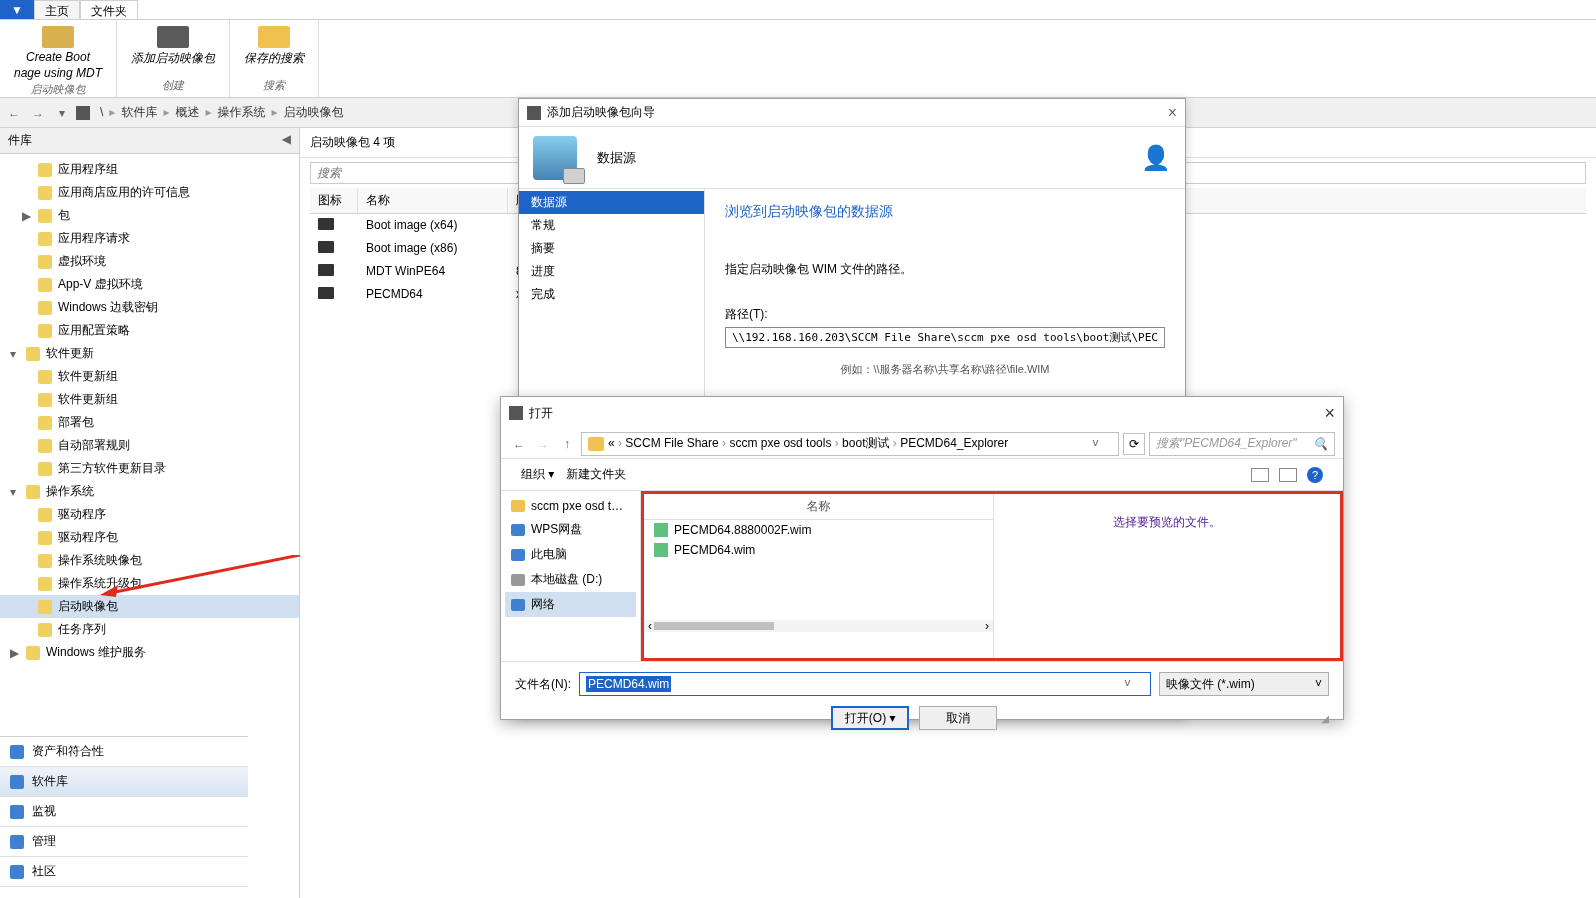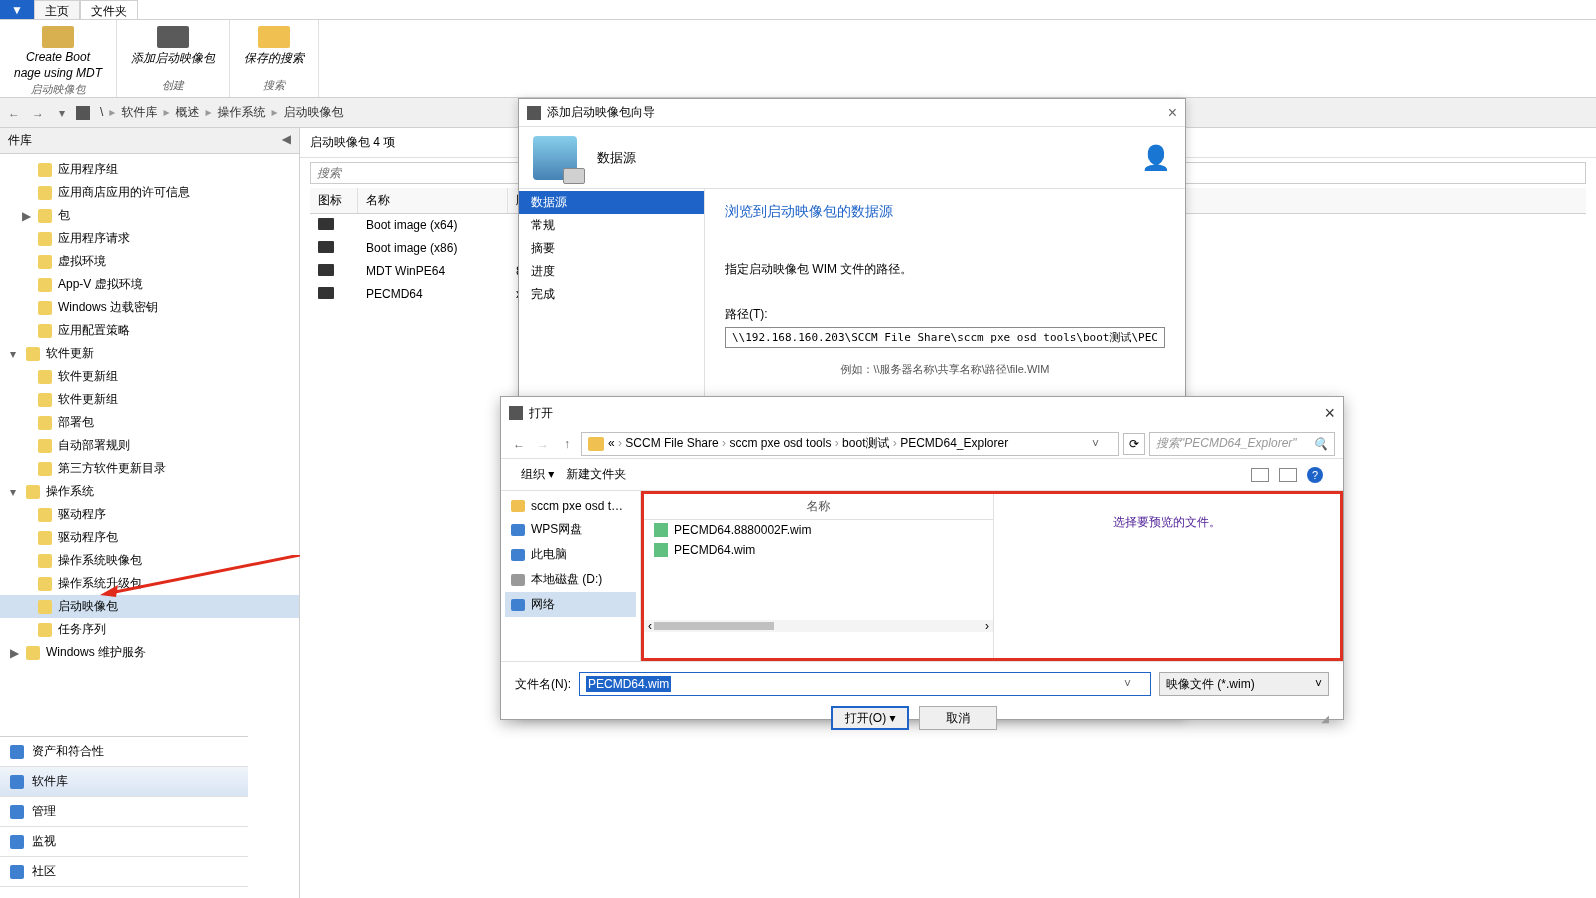--- a/index.html
+++ b/index.html
@@ -293,25 +293,25 @@
         <div class="sb-bottom-item">
           <span class="sb-icon blue"></span>
           <span>资产和符合性</span>
         </div>
         <div class="sb-bottom-item active">
           <span class="sb-icon blue"></span>
           <span>软件库</span>
         </div>
         <div class="sb-bottom-item">
           <span class="sb-icon blue"></span>
-          <span>管理</span>
+          <span>监视</span>
         </div>
         <div class="sb-bottom-item">
           <span class="sb-icon blue"></span>
-          <span>监视</span>
+          <span>管理</span>
         </div>
         <div class="sb-bottom-item">
           <span class="sb-icon blue"></span>
           <span>社区</span>
         </div>
       </div>
   </div>
 
   <div class="content">
     <div class="content-header">启动映像包 4 项</div>

